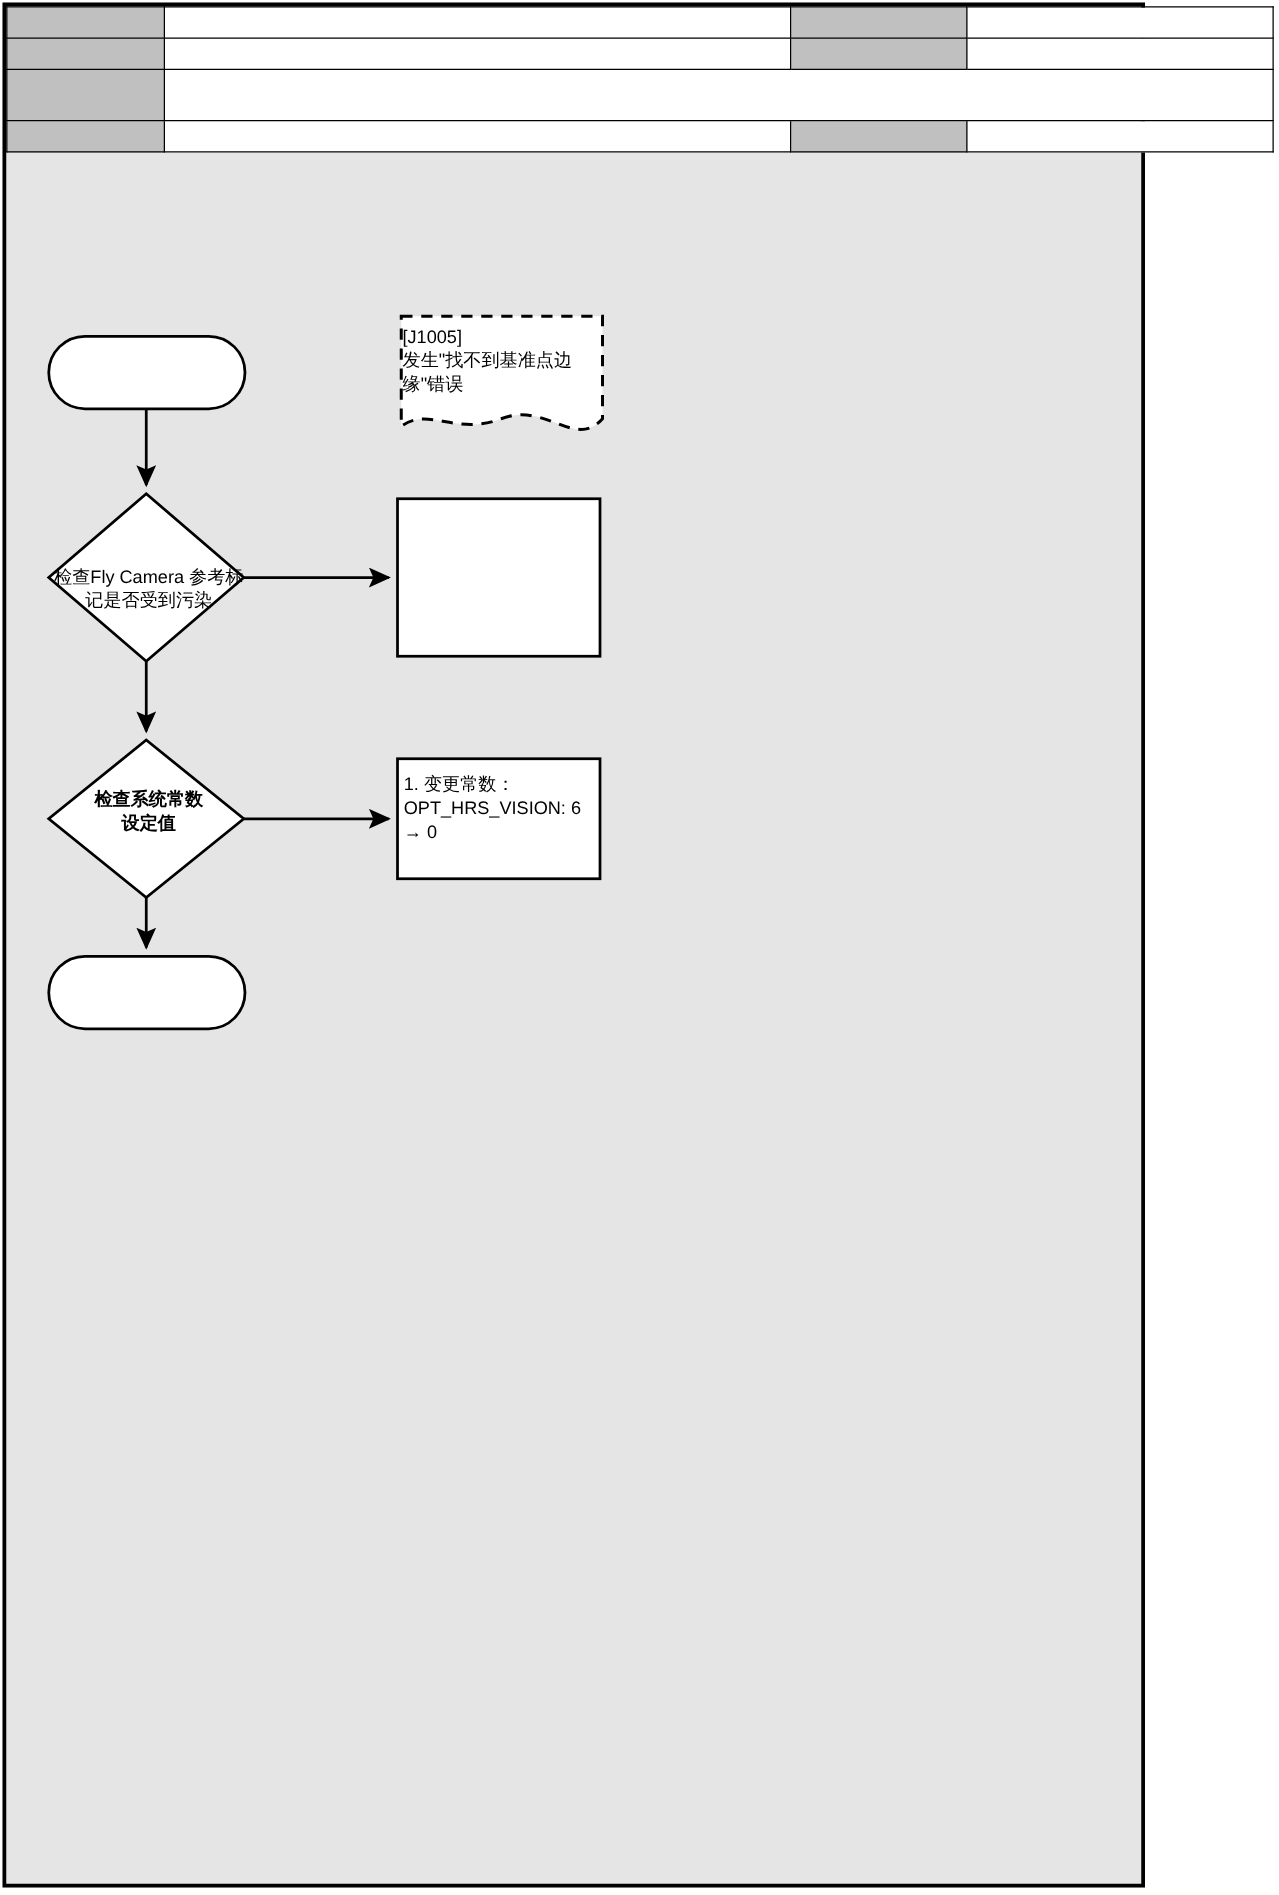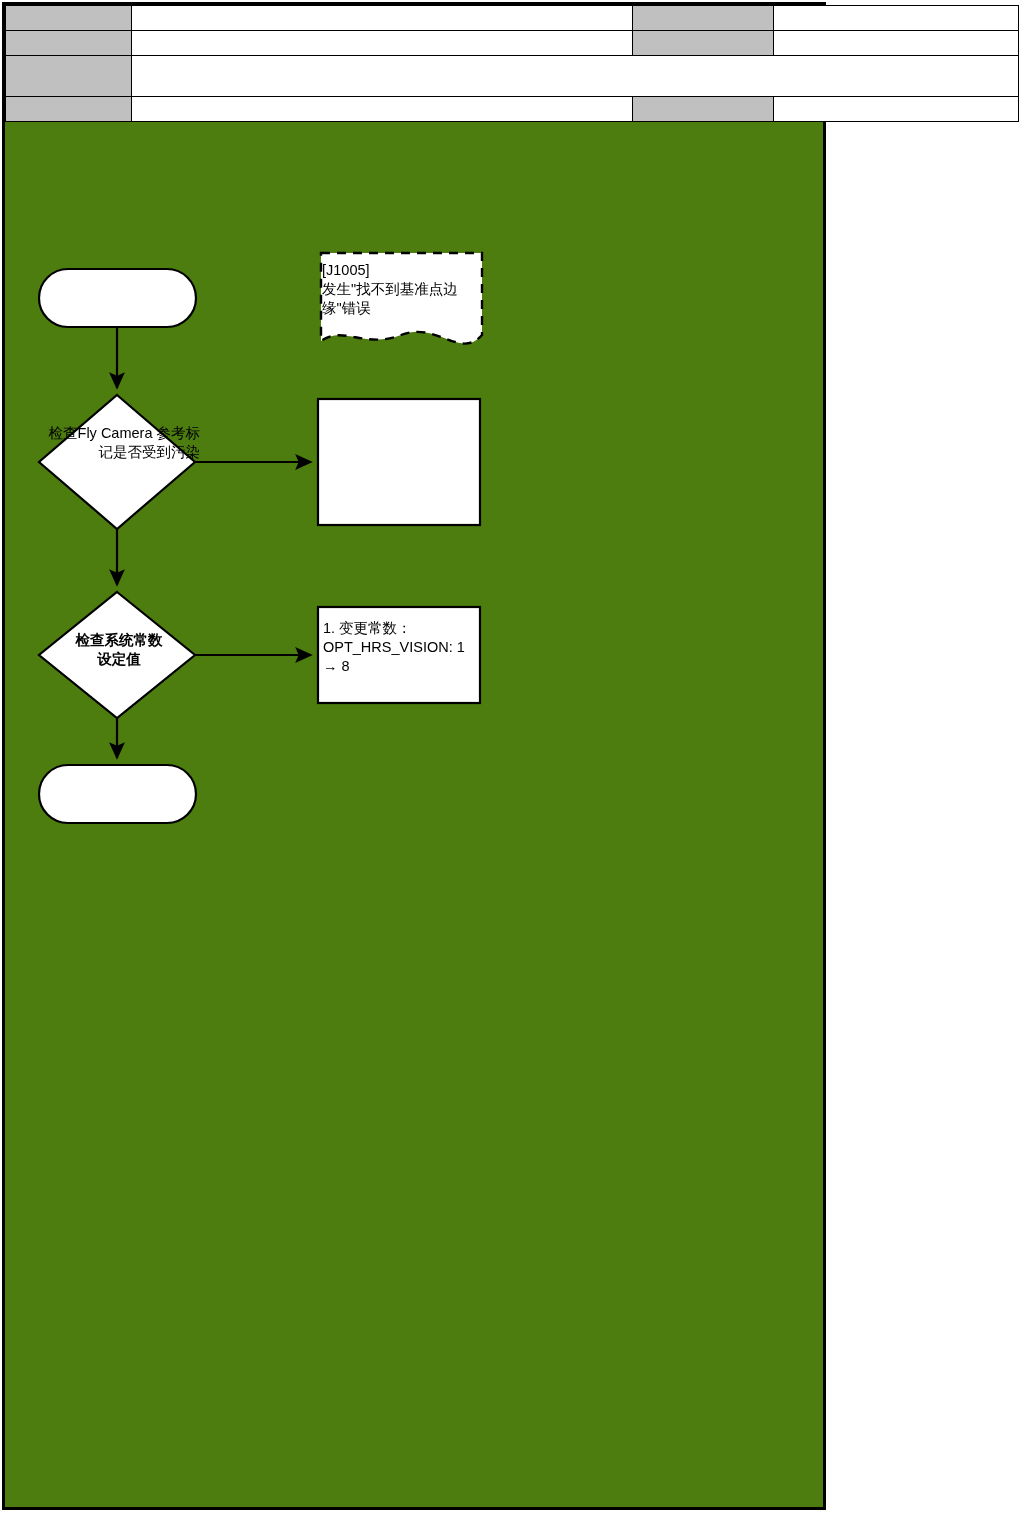--- a/index.html
+++ b/index.html
@@ -14,25 +14,25 @@
     font-family: "Liberation Sans", "DejaVu Sans", sans-serif;
     color: #000000;
     overflow: hidden;
   }
 
   
   #page-frame {
     position: absolute;
     left: 2px;
     top: 2px;
-    width: 824px;
+    width: 914px;
     height: 1508px;
     border: 3px solid #000000;
     box-sizing: border-box;
-    background: #4d7c0f;
+    background: #e5e5e5;
   }
 
   
   #header-table {
     position: absolute;
     left: 0px;
     top: 0px;
     width: 1009px;
     border-collapse: collapse;
     table-layout: fixed;
@@ -94,23 +94,23 @@
     white-space: pre-wrap;
     pointer-events: auto;
   }
   .note-text {
     left: 317px;
     top: 256px;
     width: 168px;
   }
   .diamond1-text {
     left: 33px;
-    top: 419px;
+    top: 448px;
     width: 162px;
-    text-align: right;
+    text-align: center;
   }
   .diamond2-text {
     left: 48px;
     top: 626px;
     width: 132px;
     text-align: center;
     font-weight: bold;
   }
   .box1-text {
     left: 318px;
@@ -193,20 +193,20 @@
     <div class="node-text note-text">[J1005]
 发生"找不到基准点边缘"错误</div>
 
     <div class="node-text diamond1-text">检查Fly Camera 参考标记是否受到污染</div>
 
     <div class="node-text diamond2-text">检查系统常数
 设定值</div>
 
 
     <div class="node-text box2-text">1. 变更常数：
-OPT_HRS_VISION: 1 → 8</div>
+OPT_HRS_VISION: 6 → 0</div>
 
     <div class="node-text" style="left:40px; top:284px; width:145px; text-align:center;"></div>
 
     <div class="node-text" style="left:40px; top:780px; width:145px; text-align:center;"></div>
   </div>
 
 </div>
 
 </body></html>

